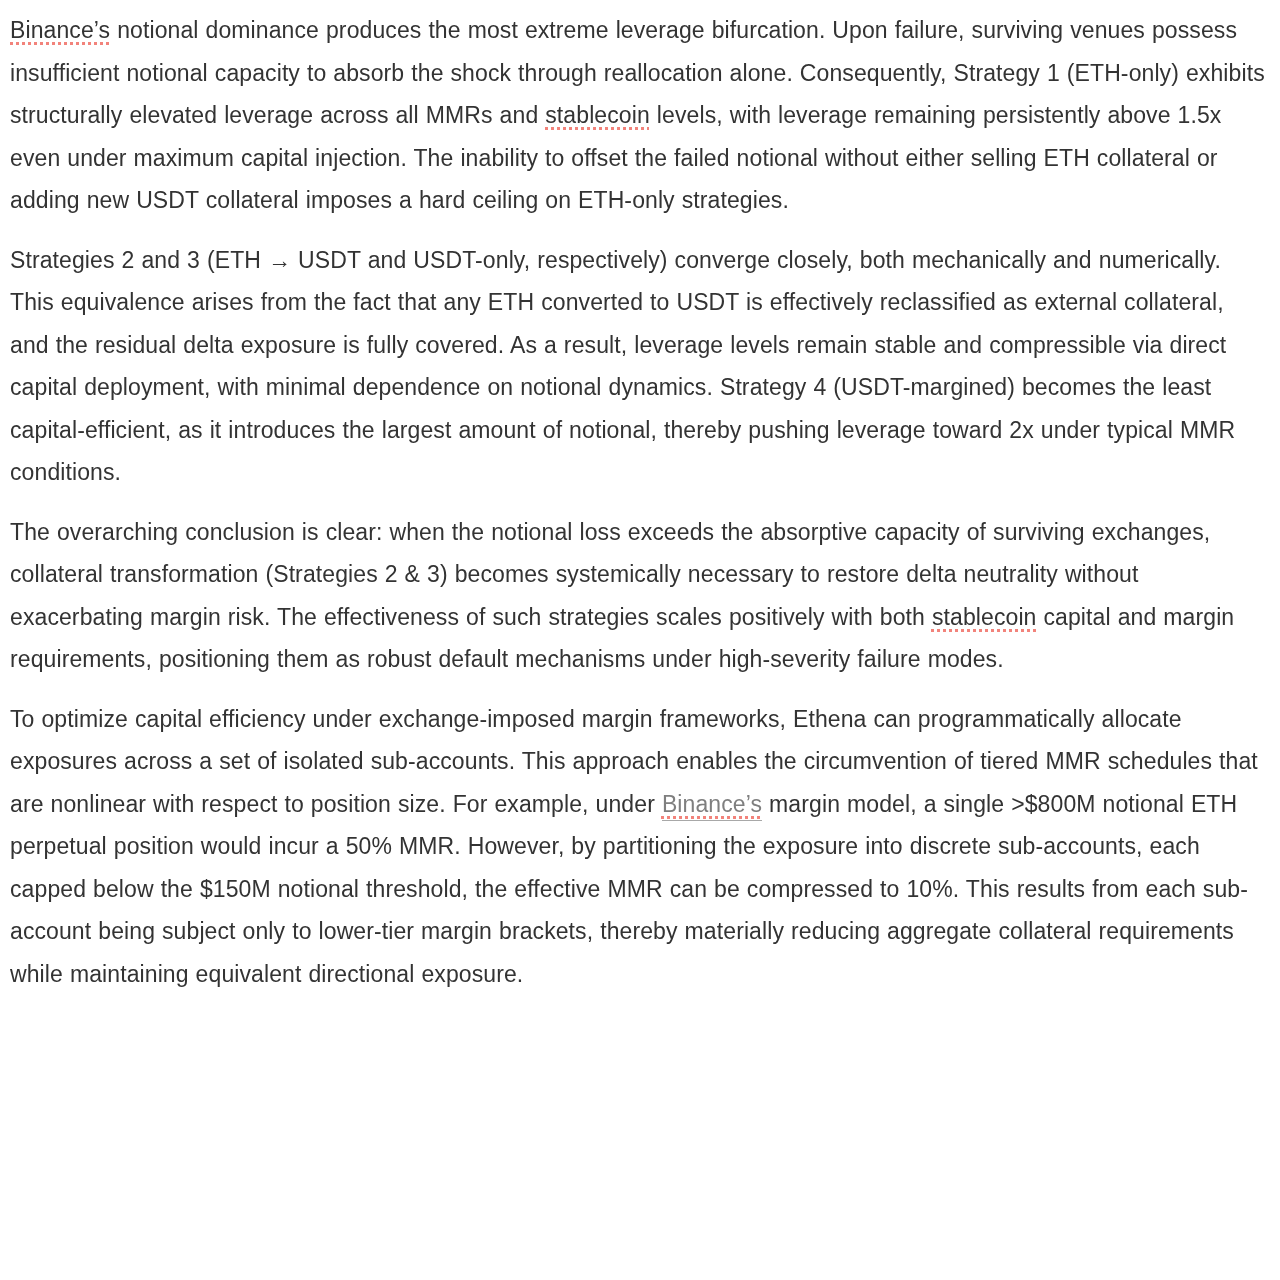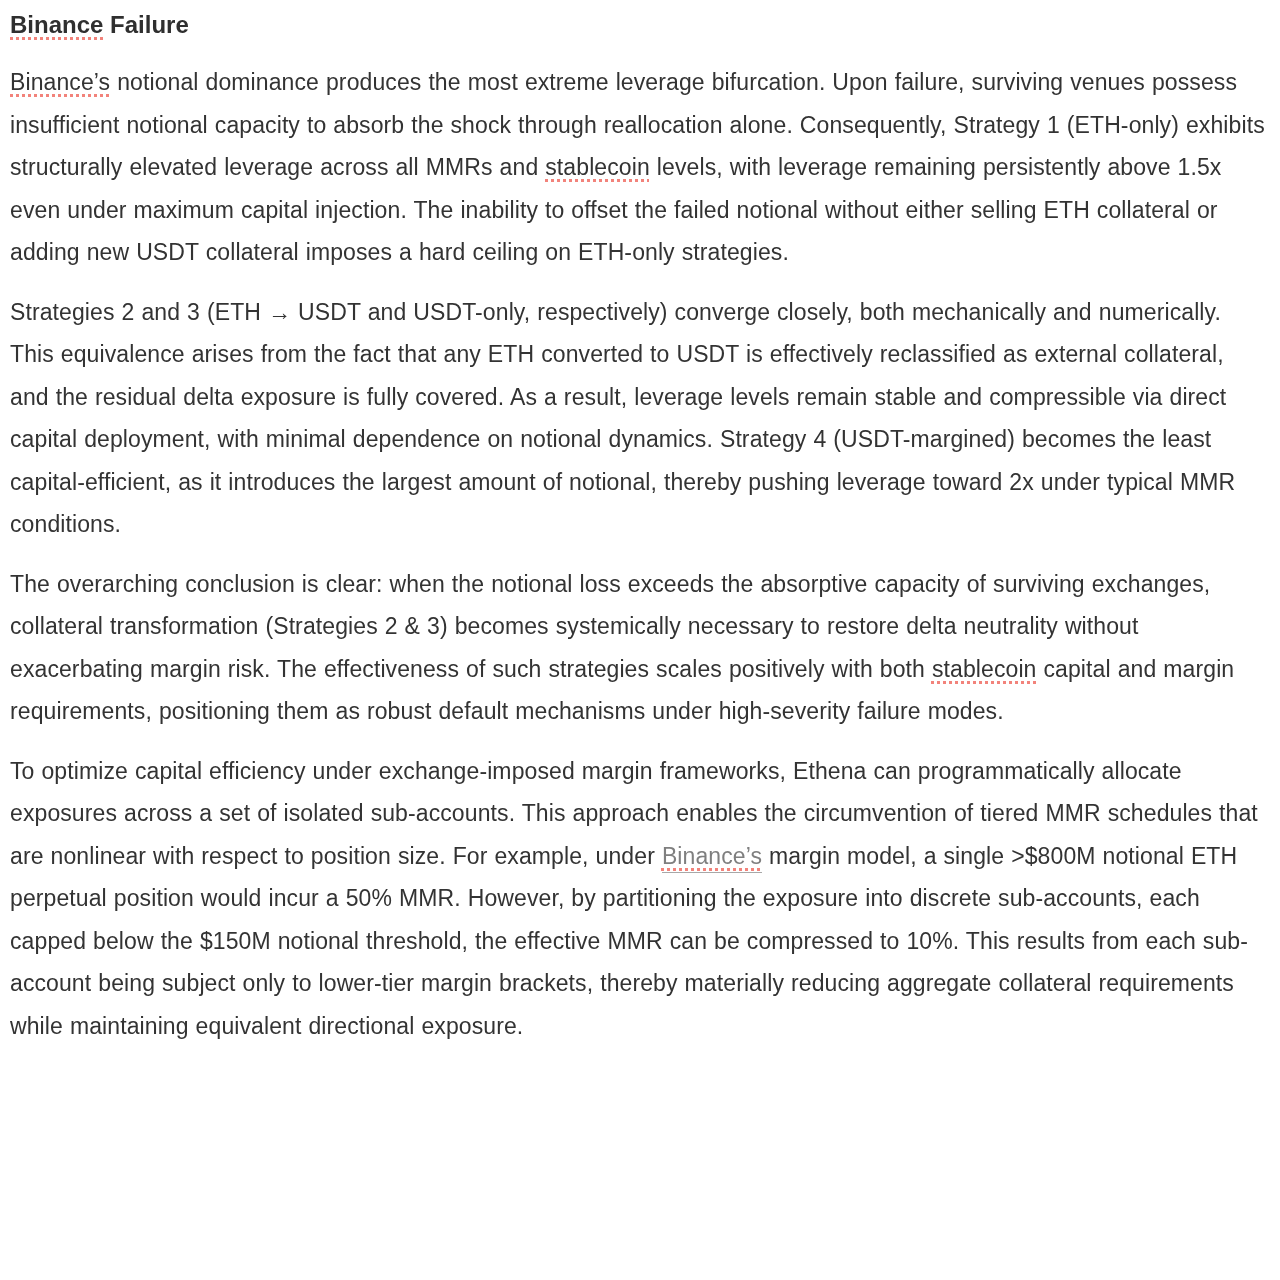--- a/index.html
+++ b/index.html
@@ -46,18 +46,17 @@
   .mark-grey {
     color: #7f7f7f;
     border-bottom: 1.5px solid #a8a8a8;
     padding-bottom: 3px;
   }
 </style>
 </head>
 <body>
 
 <div class="doc">
-  <h3 class="doc-heading"><span class="mark-spell">Binance</span><span> Failure</span></h3>
   <p class="doc-paragraph"><span class="mark-spell">Binance’s</span><span> notional dominance produces the most extreme leverage bifurcation. Upon failure, surviving venues possess insufficient notional capacity to absorb the shock through reallocation alone. Consequently, Strategy 1 (ETH-only) exhibits structurally elevated leverage across all MMRs and </span><span class="mark-spell">stablecoin</span><span> levels, with leverage remaining persistently above 1.5x even under maximum capital injection. The inability to offset the failed notional without either selling ETH collateral or adding new USDT collateral imposes a hard ceiling on ETH-only strategies.</span></p>
   <p class="doc-paragraph"><span>Strategies 2 and 3 (ETH → USDT and USDT-only, respectively) converge closely, both mechanically and numerically. This equivalence arises from the fact that any ETH converted to USDT is effectively reclassified as external collateral, and the residual delta exposure is fully covered. As a result, leverage levels remain stable and compressible via direct capital deployment, with minimal dependence on notional dynamics. Strategy 4 (USDT-margined) becomes the least capital-efficient, as it introduces the largest amount of notional, thereby pushing leverage toward 2x under typical MMR conditions.</span></p>
   <p class="doc-paragraph"><span>The overarching conclusion is clear: when the notional loss exceeds the absorptive capacity of surviving exchanges, collateral transformation (Strategies 2 &amp; 3) becomes systemically necessary to restore delta neutrality without exacerbating margin risk. The effectiveness of such strategies scales positively with both </span><span class="mark-spell">stablecoin</span><span> capital and margin requirements, positioning them as robust default mechanisms under high-severity failure modes.</span></p>
   <p class="doc-paragraph"><span>To optimize capital efficiency under exchange-imposed margin frameworks, Ethena can programmatically allocate exposures across a set of isolated sub-accounts. This approach enables the circumvention of tiered MMR schedules that are nonlinear with respect to position size. For example, under </span><span class="mark-grey mark-spell">Binance’s</span><span> margin model, a single &gt;$800M notional ETH perpetual position would incur a 50% MMR. However, by partitioning the exposure into discrete sub-accounts, each capped below the $150M notional threshold, the effective MMR can be compressed to 10%. This results from each sub-account being subject only to lower-tier margin brackets, thereby materially reducing aggregate collateral requirements while maintaining equivalent directional exposure.</span></p>
 </div>
 
 </body></html>

